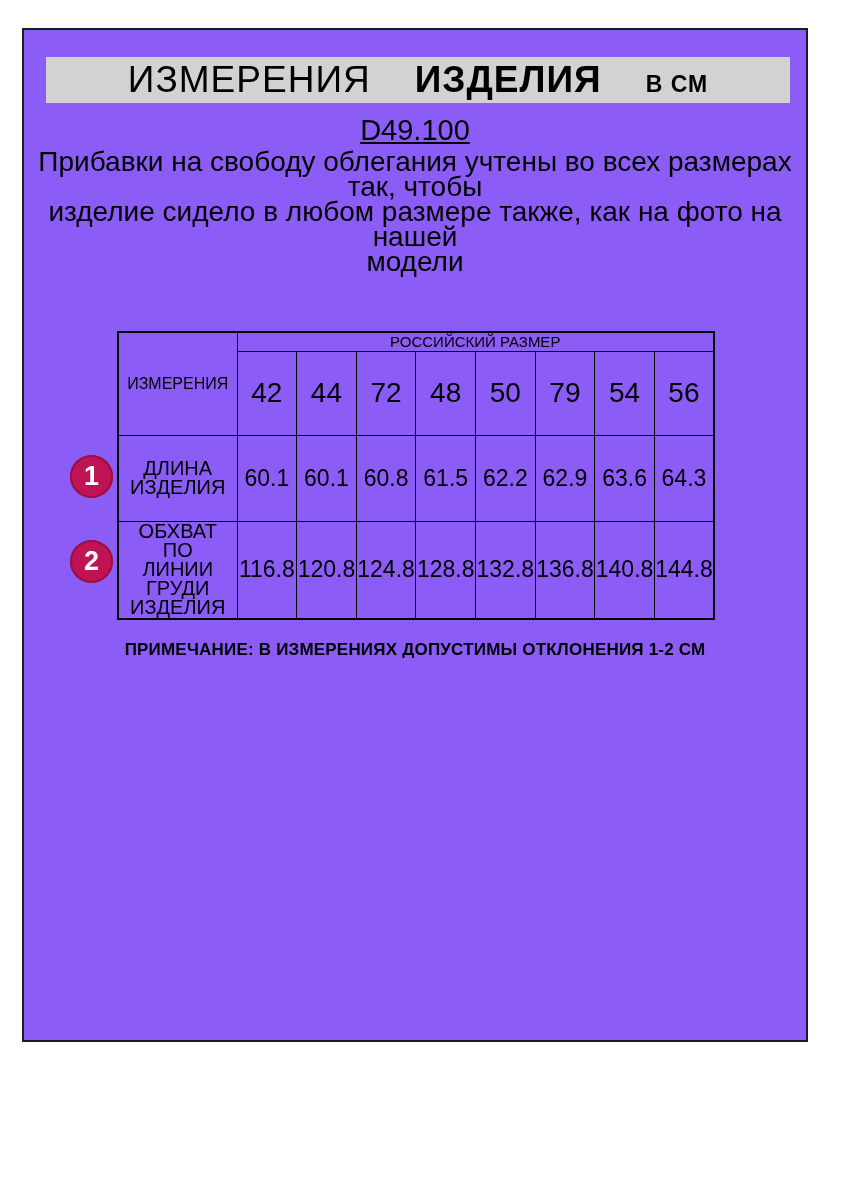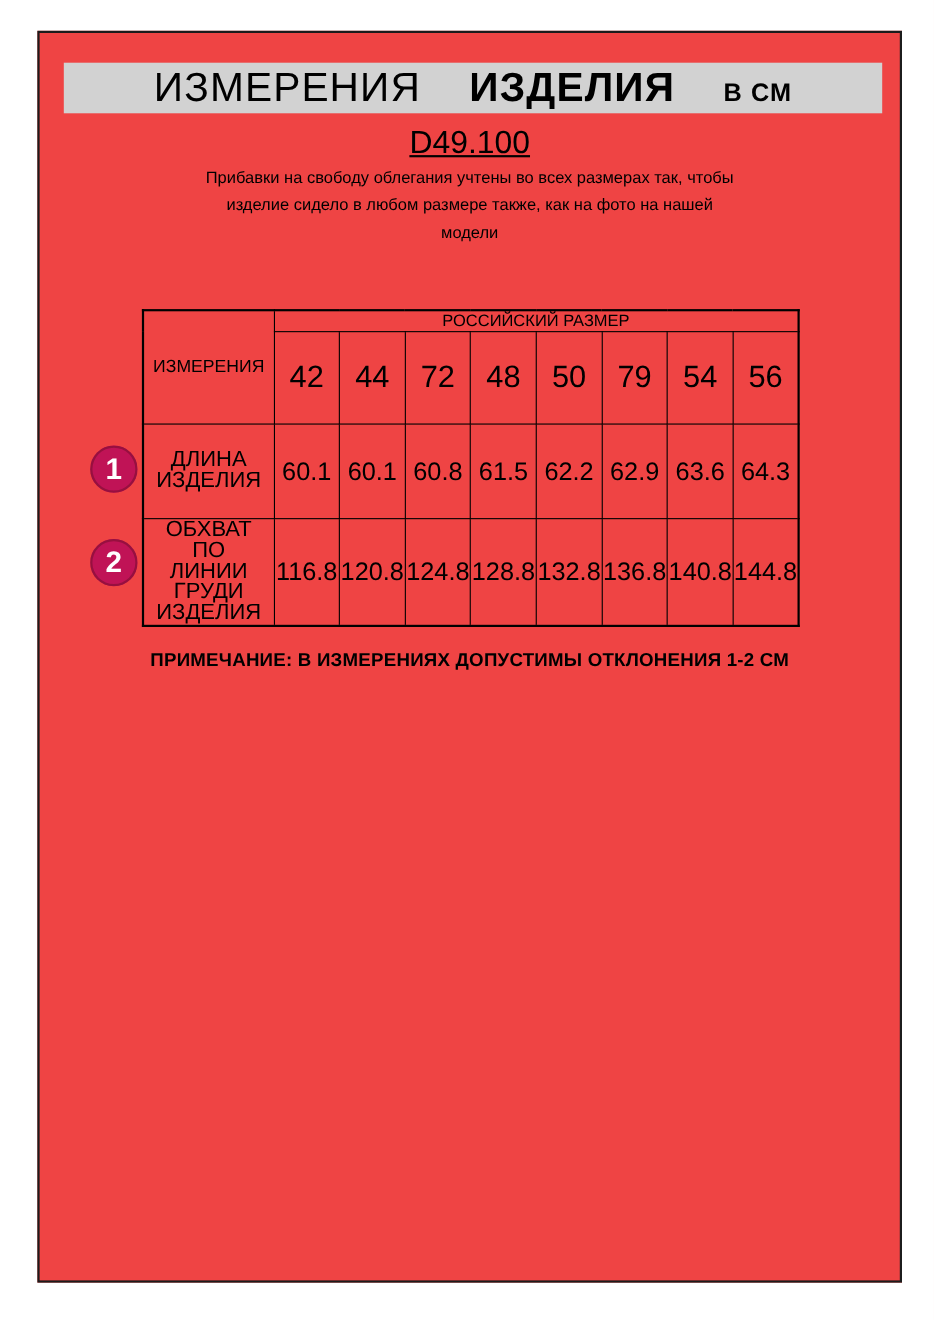--- a/index.html
+++ b/index.html
@@ -5,24 +5,24 @@
   * { margin: 0; padding: 0; box-sizing: border-box; }
   html, body {
     width: 849px; height: 1200px;
     background: #ffffff;
     font-family: "Liberation Sans", sans-serif;
     color: #000;
     overflow: hidden;
   }
   .frame {
     position: absolute;
-    left: 34px; top: 28px;
-    width: 786px; height: 1138px;
+    left: 22px; top: 28px;
+    width: 786px; height: 1014px;
     border: 2px solid #1c1c1c;
-    background: #ef4444;
+    background: #8b5cf6;
   }
   .banner {
     margin-left: 22px;
     margin-top: 27px;
     width: 744px; height: 46px;
     background: #d2d2d2;
     display: flex;
     align-items: baseline;
     justify-content: center;
     gap: 44px;
@@ -35,21 +35,21 @@
     margin-top: 11px;
     text-align: center;
     font-size: 29px;
     line-height: 33px;
     font-weight: 400;
     text-decoration: underline;
   }
   .desc {
     margin-top: 2px;
     text-align: center;
-    font-size: 15px;
+    font-size: 28px;
     line-height: 25px;
     font-weight: 400;
   }
   .table-zone { position: relative; margin-top: 57px; }
   table.meas {
     border-collapse: collapse;
     table-layout: fixed;
     margin-left: 93px;
     width: 598px;
     border: 2.5px solid #000;

